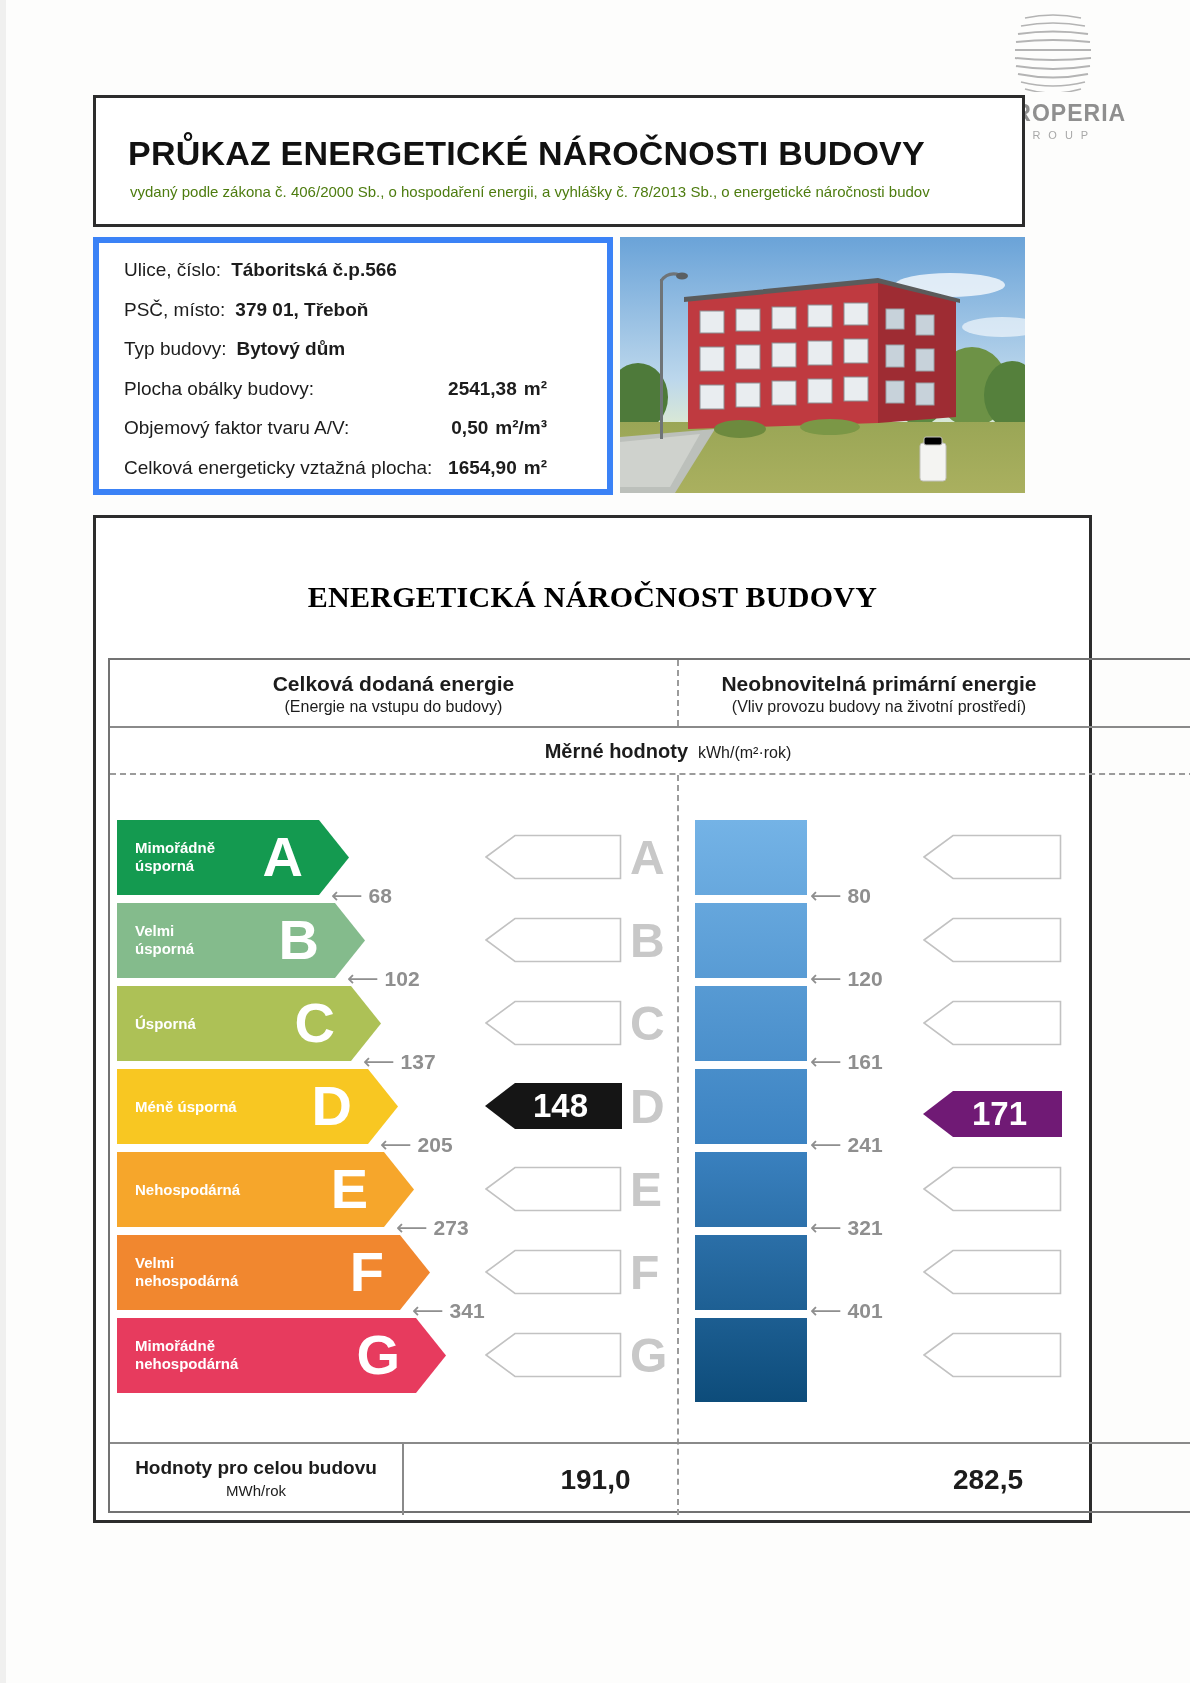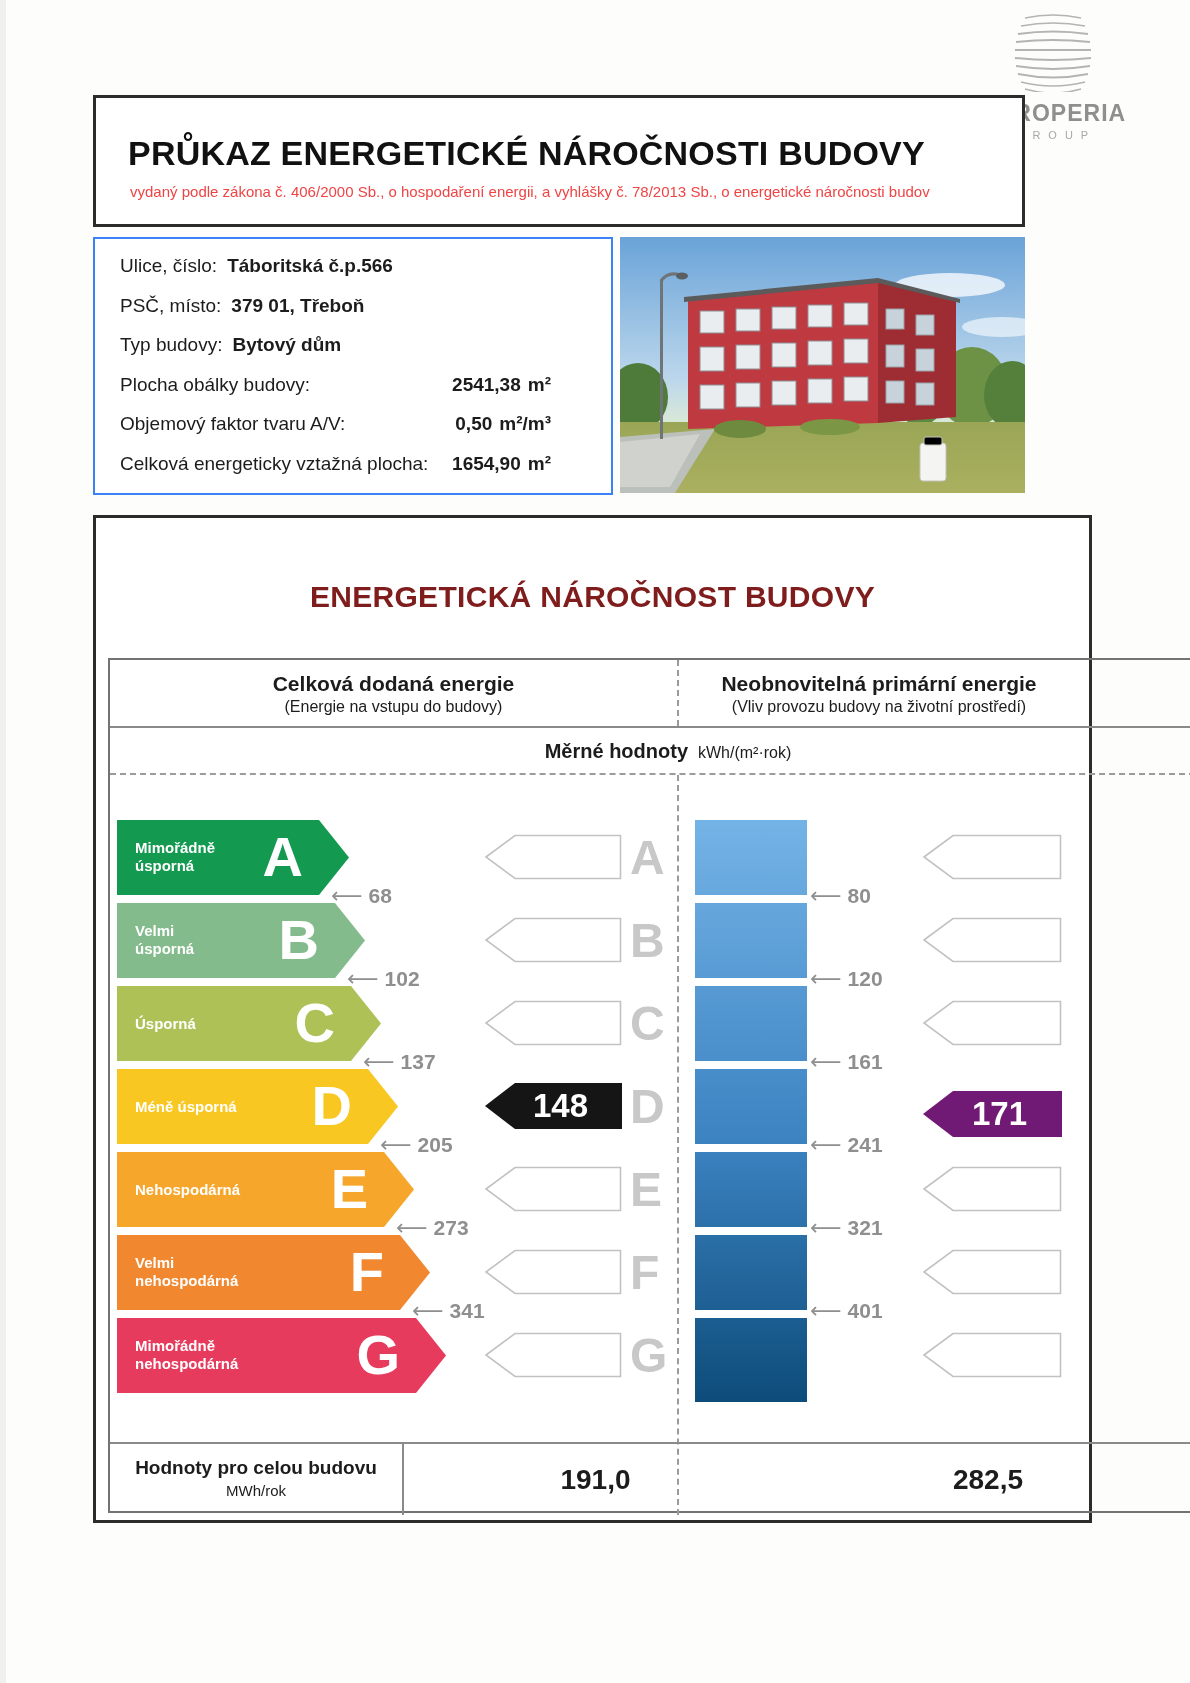--- a/index.html
+++ b/index.html
@@ -9,39 +9,39 @@
 
   
   .logo{position:absolute;left:998px;top:12px;width:110px;text-align:center;}
   .logo-name{font-size:23px;font-weight:bold;color:#8f8f8f;letter-spacing:1px;margin-top:4px;}
   .logo-sub{font-size:11px;color:#a8a8a8;letter-spacing:8px;margin-top:2px;padding-left:6px;}
 
   
   .header-box{position:absolute;left:93px;top:95px;width:932px;height:132px;background:#fff;
               border:3px solid #2c2c2c;box-sizing:border-box;}
   .hb-title{margin:36px 0 0 32px;font-size:34px;font-weight:bold;letter-spacing:.2px;color:#111;}
-  .hb-sub{margin:10px 0 0 34px;font-size:15px;font-weight:500;color:#ef4444;}
+  .hb-sub{margin:10px 0 0 34px;font-size:15px;font-weight:500;color:#4d7c0f;}
 
   
   .info-box{position:absolute;left:93px;top:237px;width:520px;height:258px;background:#fff;
-            border:2px solid #3b82f6;box-sizing:border-box;padding:16px 60px 0 25px;}
+            border:6px solid #3b82f6;box-sizing:border-box;padding:16px 60px 0 25px;}
   .info-row{display:flex;align-items:baseline;height:39.5px;font-size:19px;}
   .info-label{color:#1c1c1c;white-space:nowrap;}
   .info-value-group{font-weight:bold;margin-left:10px;white-space:nowrap;}
   .info-value-group.right{margin-left:auto;}
   .info-unit{margin-left:7px;font-weight:bold;}
 
   
   .photo{position:absolute;left:620px;top:237px;width:405px;height:256px;overflow:hidden;}
   .photo svg{display:block;}
 
   
   .main-box{position:absolute;left:93px;top:515px;width:999px;height:1008px;background:#fff;
             border:3px solid #2c2c2c;box-sizing:border-box;}
-  .section-title{text-align:center;margin-top:62px;font-size:30px;font-weight:bold;color:#7f1d1d;letter-spacing:.3px;}
+  .section-title{text-align:center;margin-top:62px;font-size:30px;font-weight:bold;color:#000000;letter-spacing:.3px;font-family:Liberation Serif, serif;}
 
   .table{position:absolute;left:12px;top:140px;width:1089px;height:855px;border:2px solid #737373;box-sizing:border-box;}
   .t-header{position:absolute;left:0;top:0;width:100%;height:68px;border-bottom:2px solid #8a8a8a;box-sizing:border-box;}
   .t-hcell{position:absolute;top:0;height:68px;text-align:center;}
   .t-hcell.left{left:0;width:567px;}
   .t-hcell.right{left:567px;width:404px;}
   .t-h1{font-size:21px;font-weight:bold;margin-top:12px;}
   .t-h2{font-size:16px;margin-top:2px;}
   .t-units{position:absolute;left:0;top:68px;width:100%;height:47px;text-align:center;
            border-bottom:2px dashed #9b9b9b;box-sizing:border-box;padding-left:31px;}

